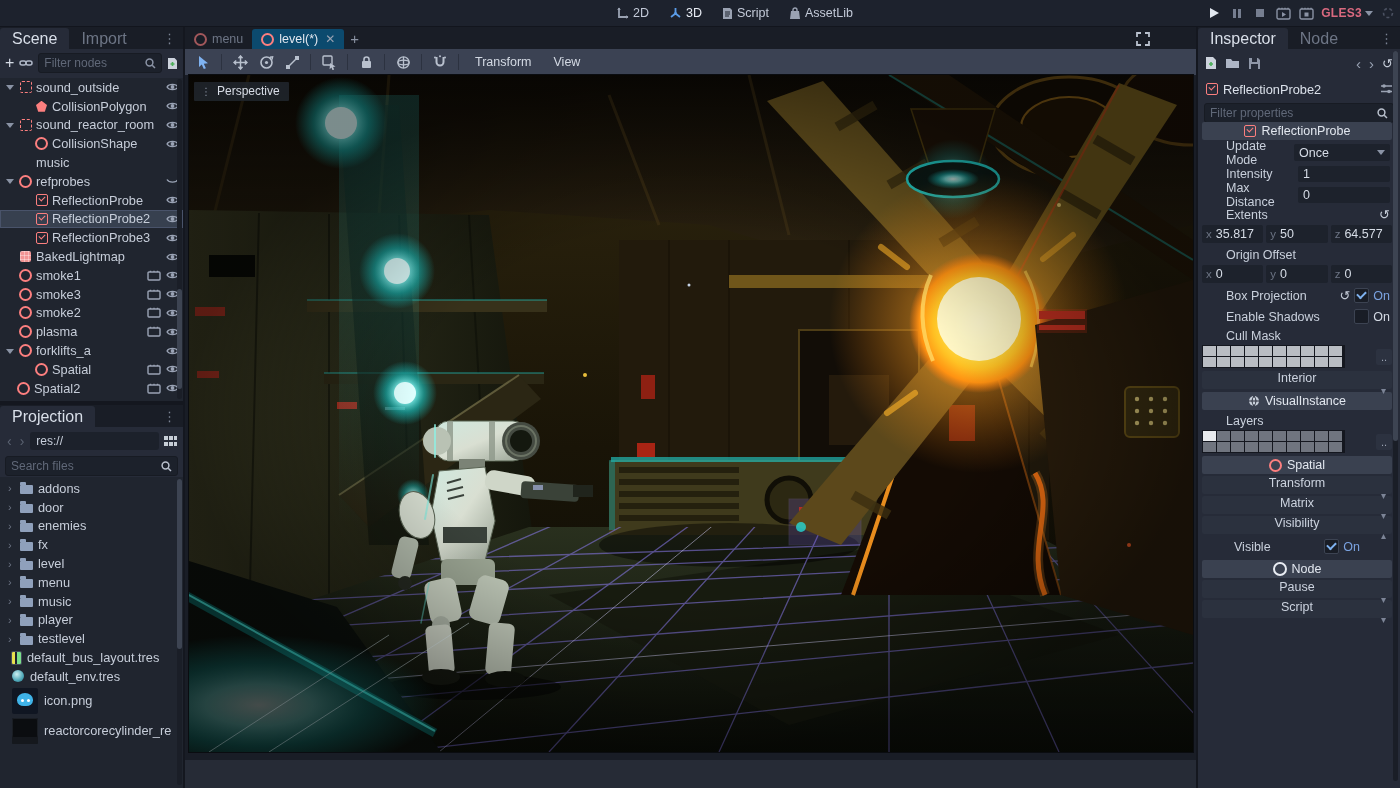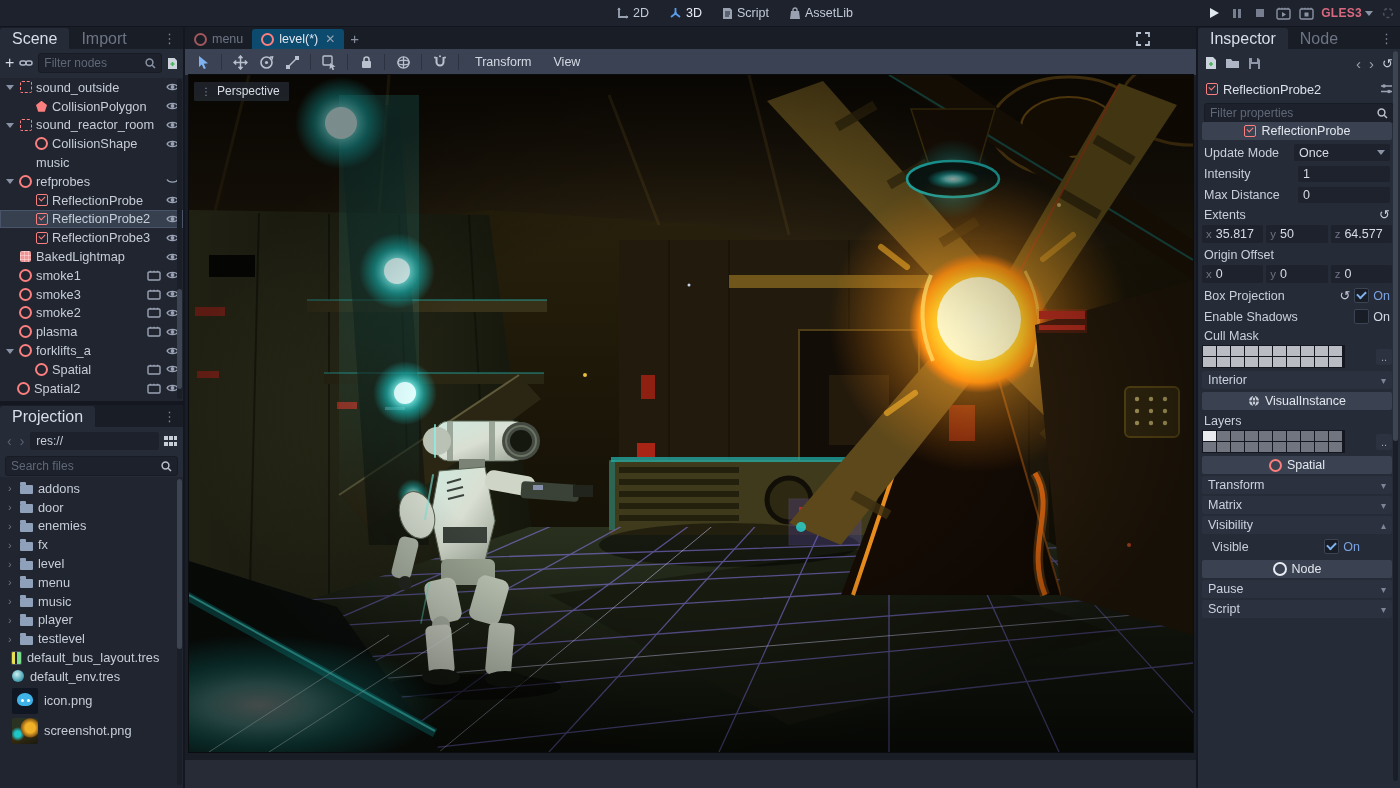--- a/index.html
+++ b/index.html
@@ -85,35 +85,35 @@
   #inspector{left:1198px;top:27px;width:202px;height:761px;background:#262b38;}
   #insp-toolbar{display:flex;align-items:center;gap:8px;padding:4px 7px;height:20px;}
   #insp-toolbar .spacer{flex:1;}
   .hist-arrow{color:#98a1b2;font-size:15px;line-height:1;}
   #object-row{display:flex;align-items:center;gap:5px;padding:2px 7px;height:20px;}
   #object-row .name{flex:1;color:#dbe1ea;font-size:12.8px;}
   #insp-filter{display:flex;padding:2px 6px;}
   #props{position:absolute;left:4px;right:8px;top:92px;bottom:0;font-size:12.5px;}
   .sec{height:18px;margin:3px 0 2px 0;background:#3a4150;border-radius:2px;display:flex;align-items:center;justify-content:center;gap:5px;color:#e2e7ef;}
   .prow{display:flex;align-items:center;height:21px;padding:0 2px;gap:4px;}
-  .prow .plabel{flex:1;color:#c9d0dc;}
+  .prow .plabel{flex:1;color:#c9d0dc;margin-left:22px;}
   .pfield{background:#1d222c;border-radius:2px;height:16px;display:flex;align-items:center;padding:0 5px;color:#d6dce6;}
   .pfield.w{width:82px;}
   .dropdown{background:#1d222c;border-radius:2px;height:17px;width:86px;display:flex;align-items:center;padding:0 5px;color:#d6dce6;gap:4px;}
   .dropdown .dval{flex:1;}
   .vecrow{display:flex;gap:3px;height:18px;margin:1px 0 2px 0;}
   .vecfield{flex:1;background:#1d222c;border-radius:2px;display:flex;align-items:center;gap:4px;padding:0 4px;}
   .vecfield .ax{color:#6b7383;font-size:11.5px;}
   .vecfield .vv{color:#d6dce6;}
   .checkbox{width:13px;height:13px;background:#191d26;border:1px solid #3c4352;border-radius:2px;position:relative;flex:none;}
   .checkbox.checked::after{content:"";position:absolute;left:2px;top:2px;width:7px;height:4px;border-left:2px solid #7fb2f0;border-bottom:2px solid #7fb2f0;transform:rotate(-45deg);}
   .onblue{color:#7aa2e0;}
   .ongray{color:#d4dae4;}
   .revert{color:#c3cad6;font-size:13px;line-height:1;}
-  .fold{display:flex;align-items:center;height:18px;margin:2px 0;background:#2b313e;border-radius:2px;padding:0 6px;color:#ccd3df;}
+  .fold{display:flex;align-items:center;height:18px;margin:2px 0;background:#2b313e;border-radius:2px;padding:0 6px;color:#ccd3df;flex-direction:column;}
   .fold .chev{margin-left:auto;color:#7c8496;font-size:10px;}
   .bitgrid{display:grid;grid-template-columns:repeat(10,13px);grid-auto-rows:10px;gap:1px;background:#14171f;padding:1px;width:141px;}
   .bitcell{background:#b9bdc3;}
   .bitcell.on{background:#e9ebee;}
   .bitcell.off{background:#70757f;}
   .gridrow{display:flex;align-items:center;gap:6px;margin:1px 0 3px 0;}
   .morebtn{background:#2c3240;color:#9aa2b2;border-radius:2px;width:16px;height:16px;display:flex;align-items:center;justify-content:center;font-size:11px;margin-left:auto;}
   svg{display:block;}
 </style>
 </head>
@@ -624,22 +624,22 @@
             <span>default_env.tres</span>
           </div>
         </div>
       <div>
 
       <div class="file-row">
             <span class="thumb thumb-godot"></span>
             <span>icon.png</span>
           </div>
           <div class="file-row">
-            <span class="thumb thumb-shot"></span>
-            <span>screenshot.png</span>
+            <span class="thumb thumb-reactor"></span>
+            <span>reactorcorecylinder_re</span>
           </div>
         </div>
     </div>
     <div class="vscroll" style="top:74px;height:306px;">
         <div class="vthumb" style="top:0;height:170px;"></div>
       </div>
   </div>
 
   <div id="center" class="abs">
     <div id="vp-tabs">

